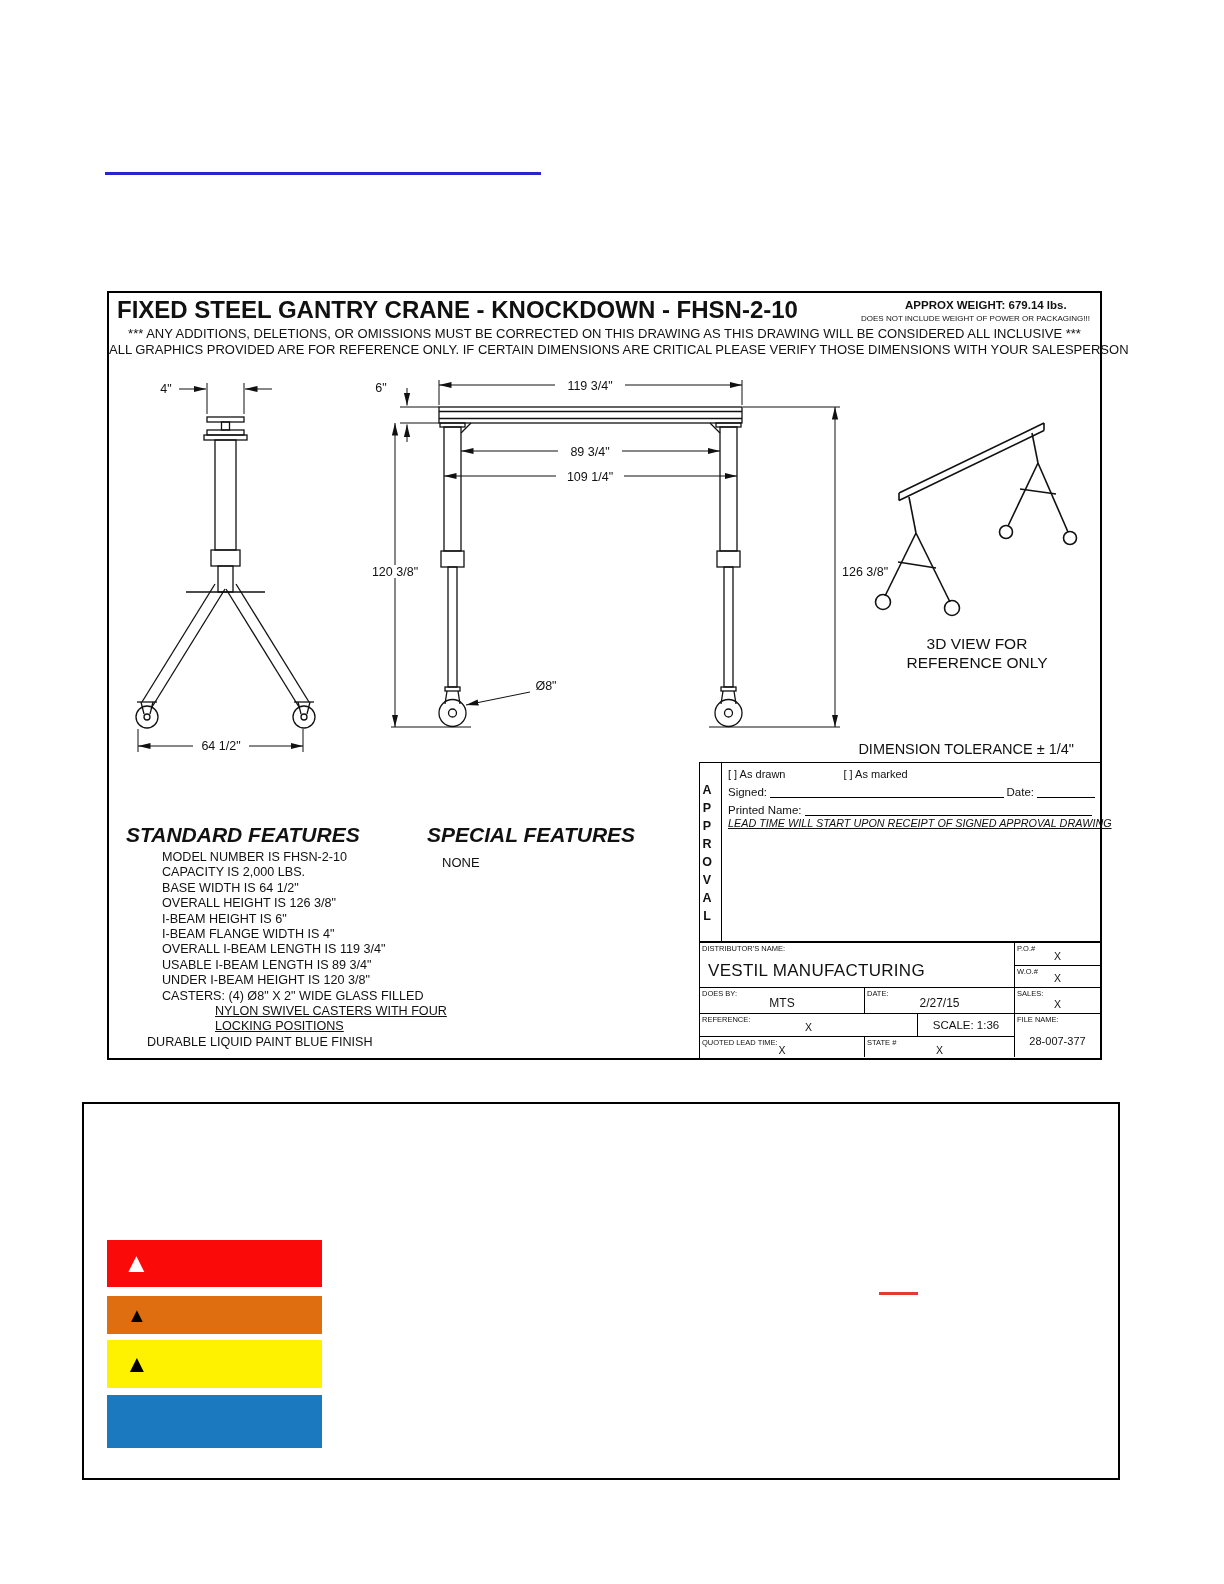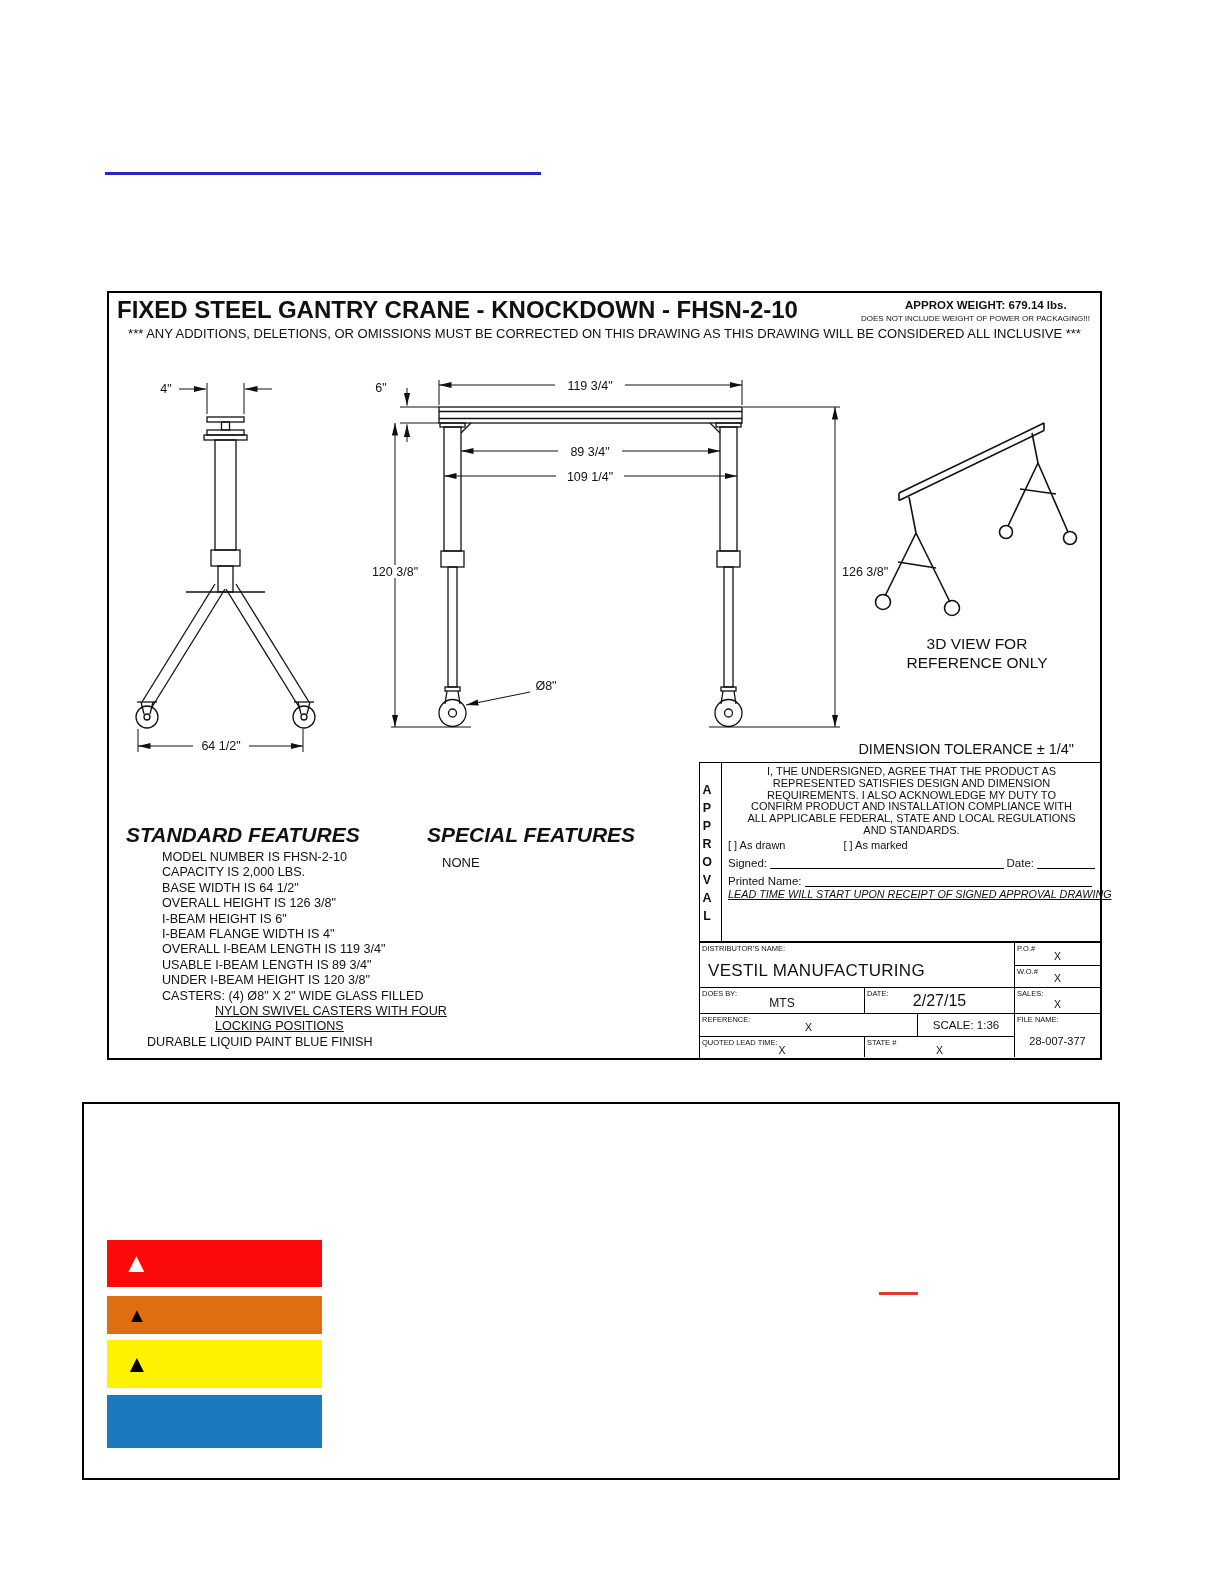--- a/index.html
+++ b/index.html
@@ -180,20 +180,21 @@
         <text x="437" y="397">Ø8"</text>
         <text x="868" y="356" font-size="15.5">3D VIEW FOR</text>
         <text x="868" y="375" font-size="15.5">REFERENCE ONLY</text>
       </g>
     </svg>
 
     <div class="dtitle">FIXED STEEL GANTRY CRANE - KNOCKDOWN - FHSN-2-10</div>
     <div class="aw">APPROX WEIGHT: 679.14 lbs.</div>
     <div class="awn">DOES NOT INCLUDE WEIGHT OF POWER OR PACKAGING!!!</div>
     <div class="note1">*** ANY ADDITIONS, DELETIONS, OR OMISSIONS MUST BE CORRECTED ON THIS DRAWING AS THIS DRAWING WILL BE CONSIDERED ALL INCLUSIVE ***</div>
+    <div class="note2">ALL GRAPHICS PROVIDED ARE FOR REFERENCE ONLY. IF CERTAIN DIMENSIONS ARE CRITICAL PLEASE VERIFY THOSE DIMENSIONS WITH YOUR SALESPERSON</div>
 
     <div class="tol">DIMENSION TOLERANCE ± 1/4"</div>
 
     <div class="sf-head">STANDARD FEATURES</div>
     <div class="spf-head">SPECIAL FEATURES</div>
     <div class="spf-val">NONE</div>
 
     <div class="features">
       <div class="feat">MODEL NUMBER IS FHSN-2-10</div>
       <div class="feat">CAPACITY IS 2,000 LBS.</div>
@@ -206,21 +207,20 @@
       <div class="feat">UNDER I-BEAM HEIGHT IS 120 3/8"</div>
       <div class="feat">CASTERS: (4) Ø8" X 2" WIDE GLASS FILLED</div>
       <div class="feat ind2">NYLON SWIVEL CASTERS WITH FOUR</div>
       <div class="feat ind2">LOCKING POSITIONS</div>
       <div class="feat ind0">DURABLE LIQUID PAINT BLUE FINISH</div>
     </div>
 
     <div class="approval">
       <div class="appr-side">APPROVAL</div>
       <div class="appr-body">
-        <div class="appr-stmt">I, THE UNDERSIGNED, AGREE THAT THE PRODUCT AS REPRESENTED SATISFIES DESIGN AND DIMENSION REQUIREMENTS.  I ALSO ACKNOWLEDGE MY DUTY TO CONFIRM PRODUCT AND INSTALLATION COMPLIANCE WITH ALL APPLICABLE FEDERAL, STATE AND LOCAL REGULATIONS AND STANDARDS.</div>
         <div class="appr-checks">
           <span>[  ] As drawn</span>
           <span>[  ] As marked</span>
         </div>
         <div class="appr-sign">
           <span>Signed:</span>
           <span class="uline grow"></span>
           <span>Date:</span>
           <span class="uline w60"></span>
         </div>
@@ -244,21 +244,21 @@
       <div class="cell noR" style="left:315px;top:23px;width:85px;height:22px">
         <span class="clabel">W.O.#</span>
         <span class="cvalue">X</span>
       </div>
       <div class="cell" style="left:0;top:45px;width:165px;height:26px">
         <span class="clabel">DOES BY:</span>
         <span class="cvalue" style="font-size:12px">MTS</span>
       </div>
       <div class="cell" style="left:165px;top:45px;width:150px;height:26px">
         <span class="clabel">DATE:</span>
-        <span class="cvalue" style="font-size:16px">2/27/15</span>
+        <span class="cvalue" style="font-size:12px">2/27/15</span>
       </div>
       <div class="cell noR" style="left:315px;top:45px;width:85px;height:26px">
         <span class="clabel">SALES:</span>
         <span class="cvalue">X</span>
       </div>
       <div class="cell" style="left:0;top:71px;width:218px;height:23px">
         <span class="clabel">REFERENCE:</span>
         <span class="cvalue">X</span>
       </div>
       <div class="cell" style="left:218px;top:71px;width:97px;height:23px">

